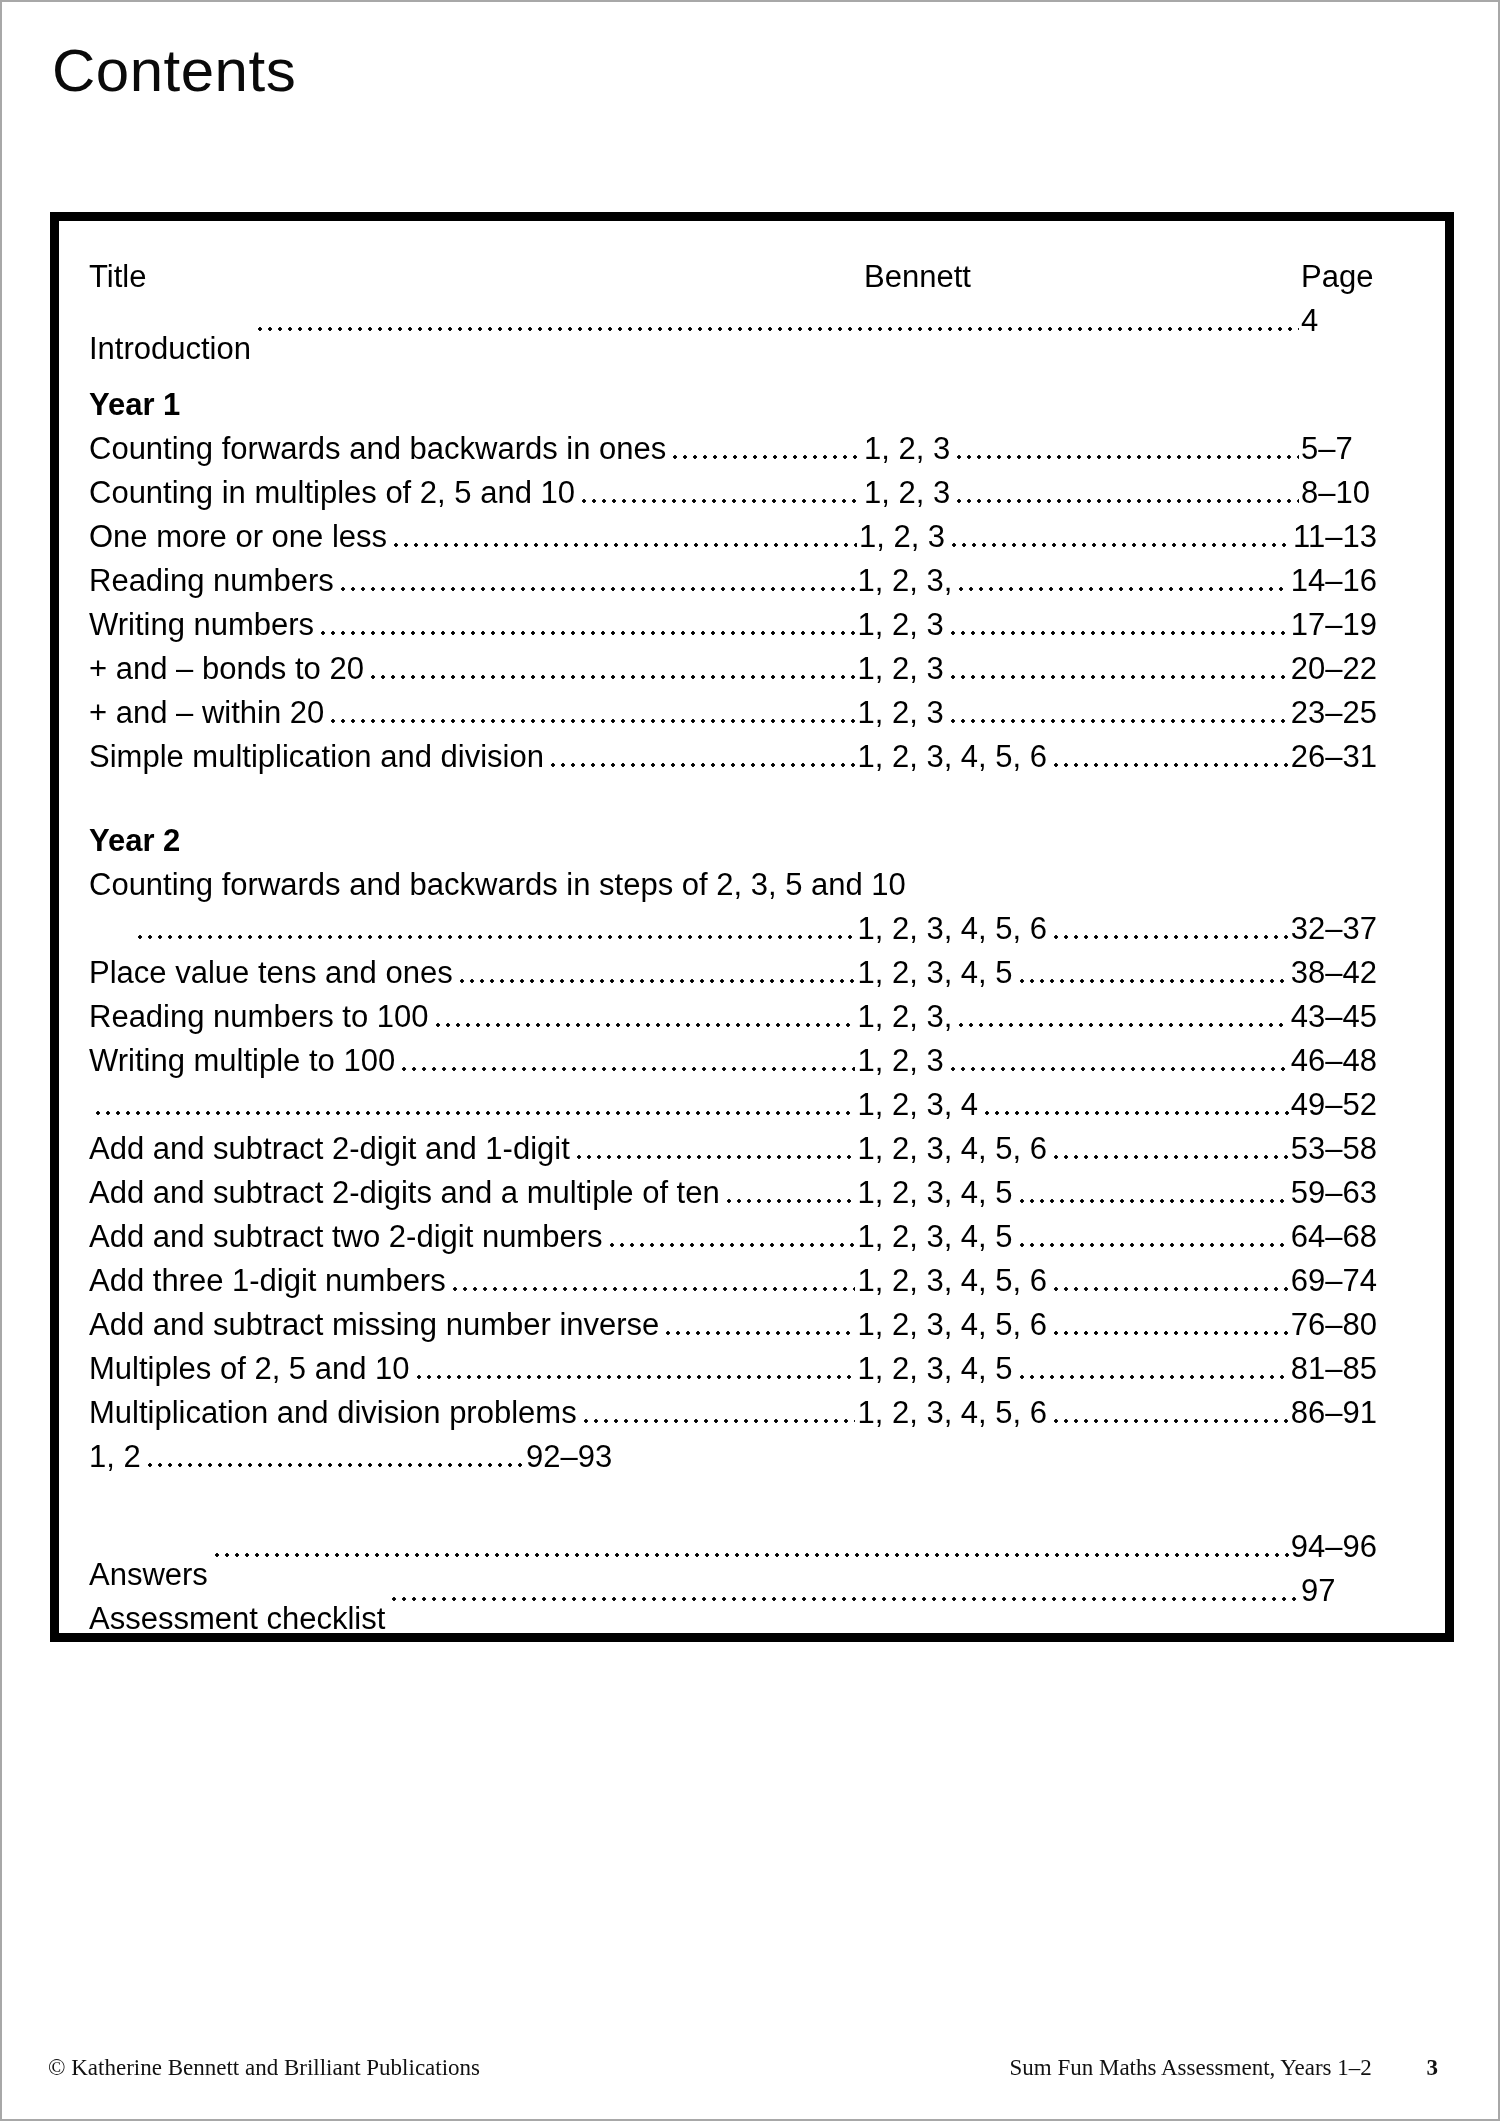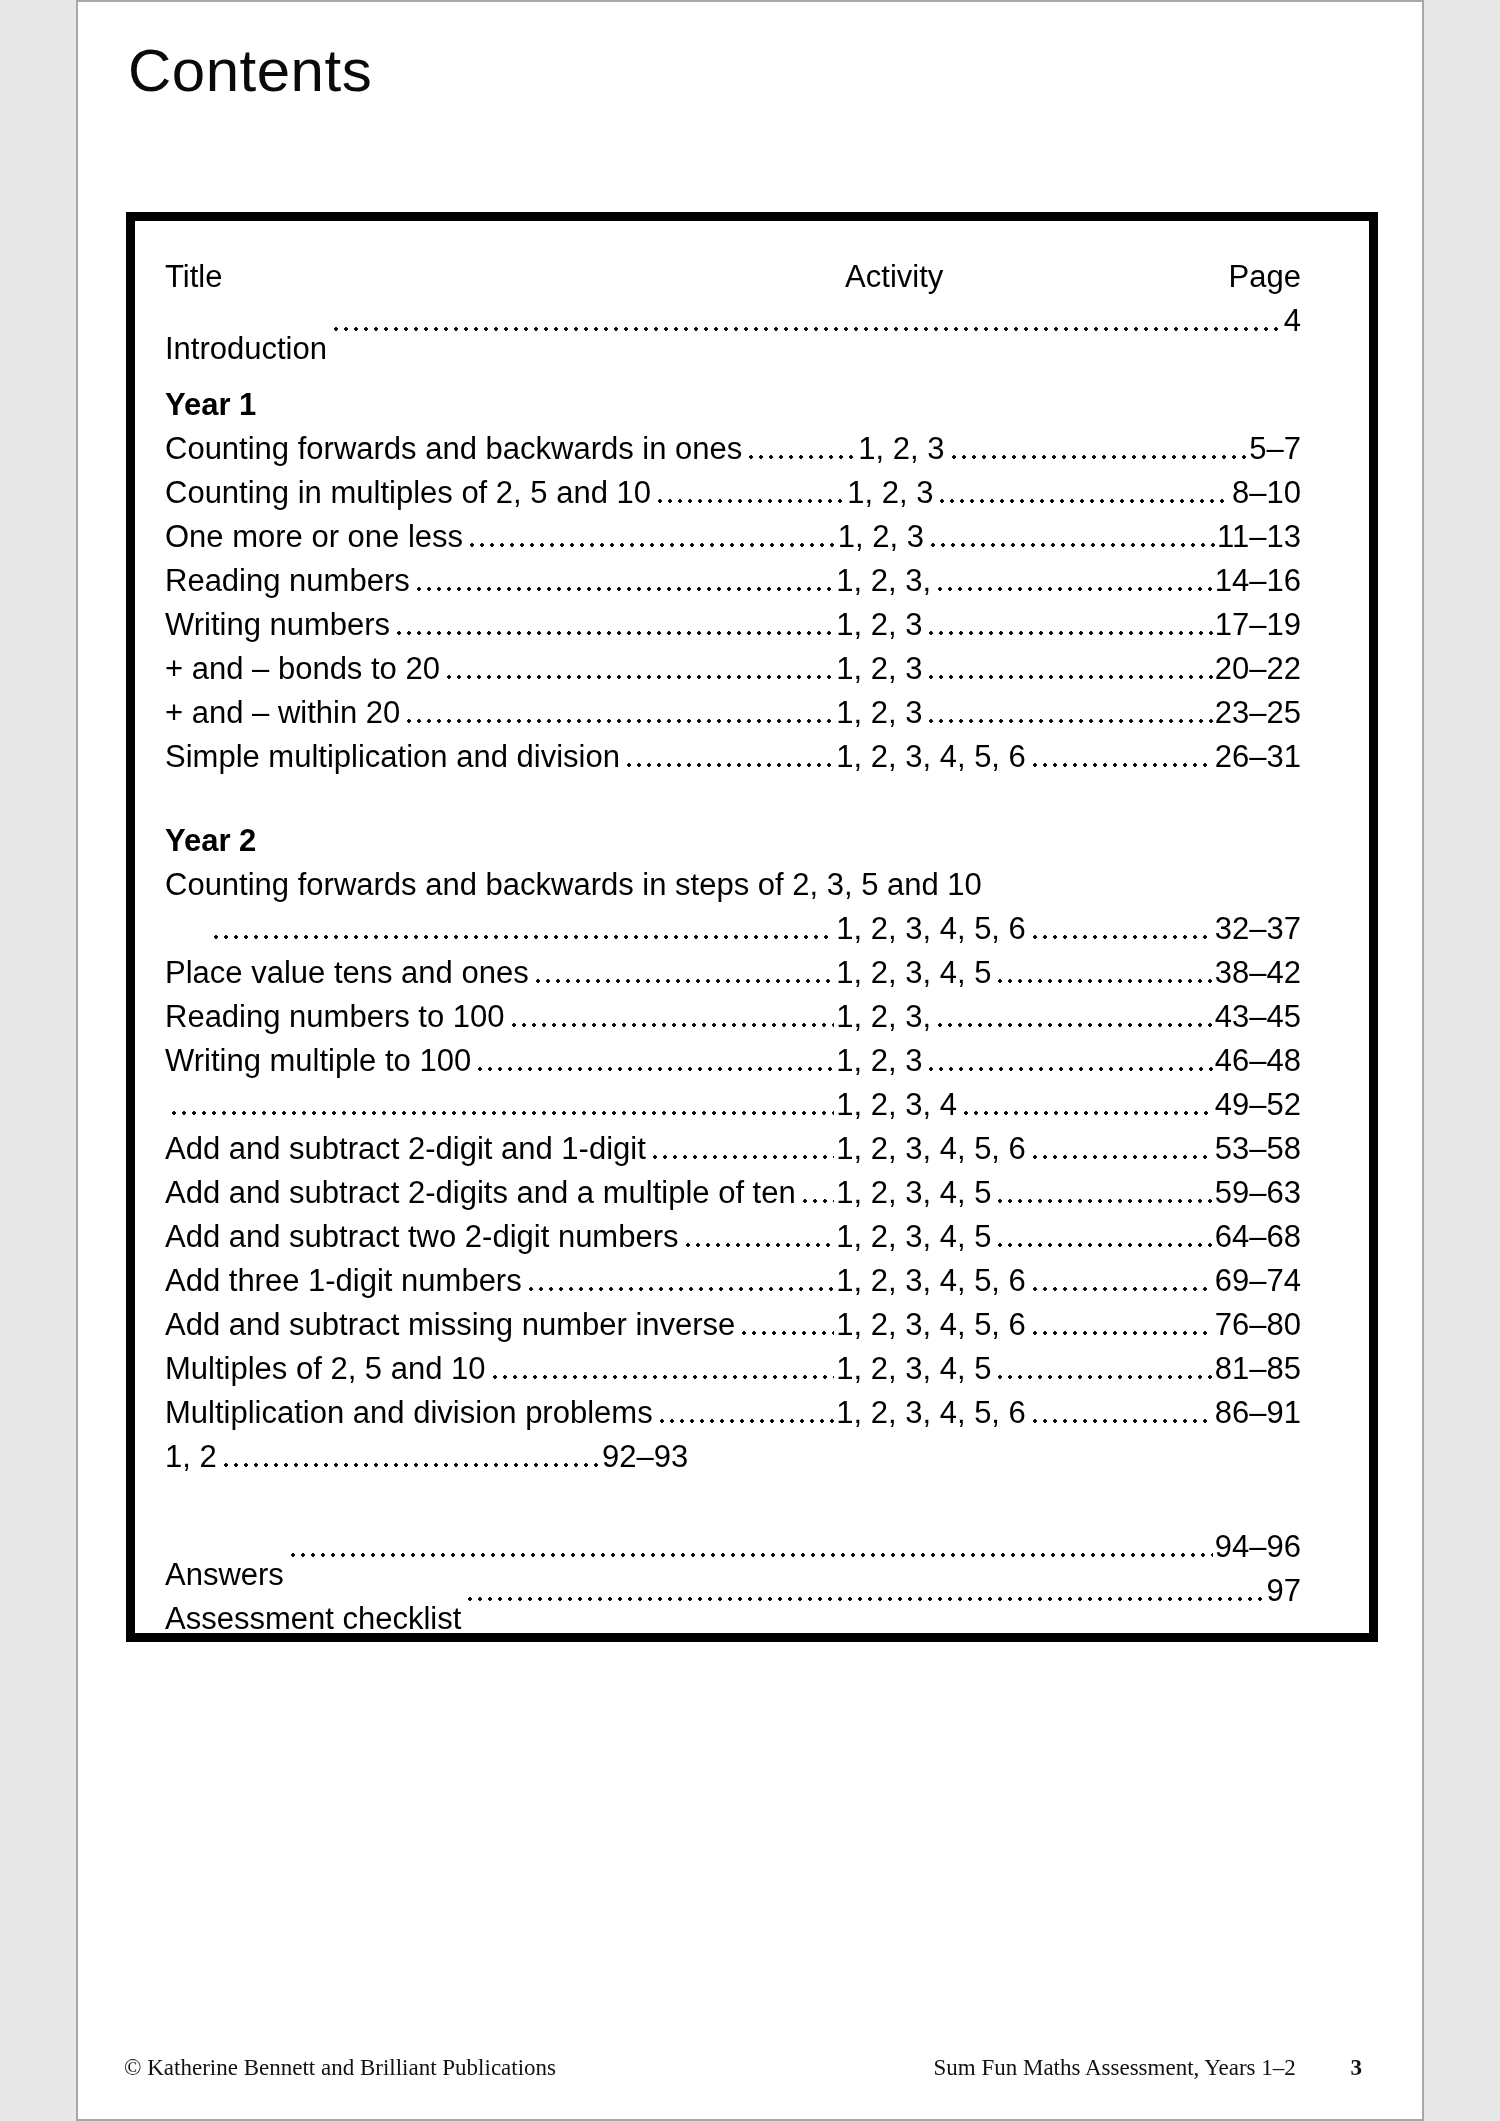--- a/index.html
+++ b/index.html
@@ -1,18 +1,18 @@
 <!DOCTYPE html>
 <html><head>
 <meta charset="utf-8">
 <style>
   html,body { margin:0; padding:0; background:#e8e8e8; }
   .page {
     position:relative;
-    width:1348px; height:2121px;
+    width:1500px; height:2121px;
     margin:0 auto;
     background:#ffffff;
     border:2px solid #a8a8a8;
     box-sizing:border-box;
     font-family:"Liberation Sans", sans-serif;
     color:#000;
     overflow:hidden;
   }
   h1.page-title {
     margin:36px 0 0 50px;
@@ -74,21 +74,21 @@
 
   <h1 class="page-title">Contents</h1>
 
   <div class="box">
 
     <div class="row">
       <div class="c1">
         <span class="t">Title</span>
       </div>
       <div class="c2">
-        <span class="a">Activity</span>
+        <span class="a">Bennett</span>
       </div>
       <div class="c3">Page</div>
     </div>
 
     <div class="row">
       <div class="c1 full">
         <span class="t">Introduction</span>
         <span class="dots"></span>
       </div>
       <div class="c3">4</div>

